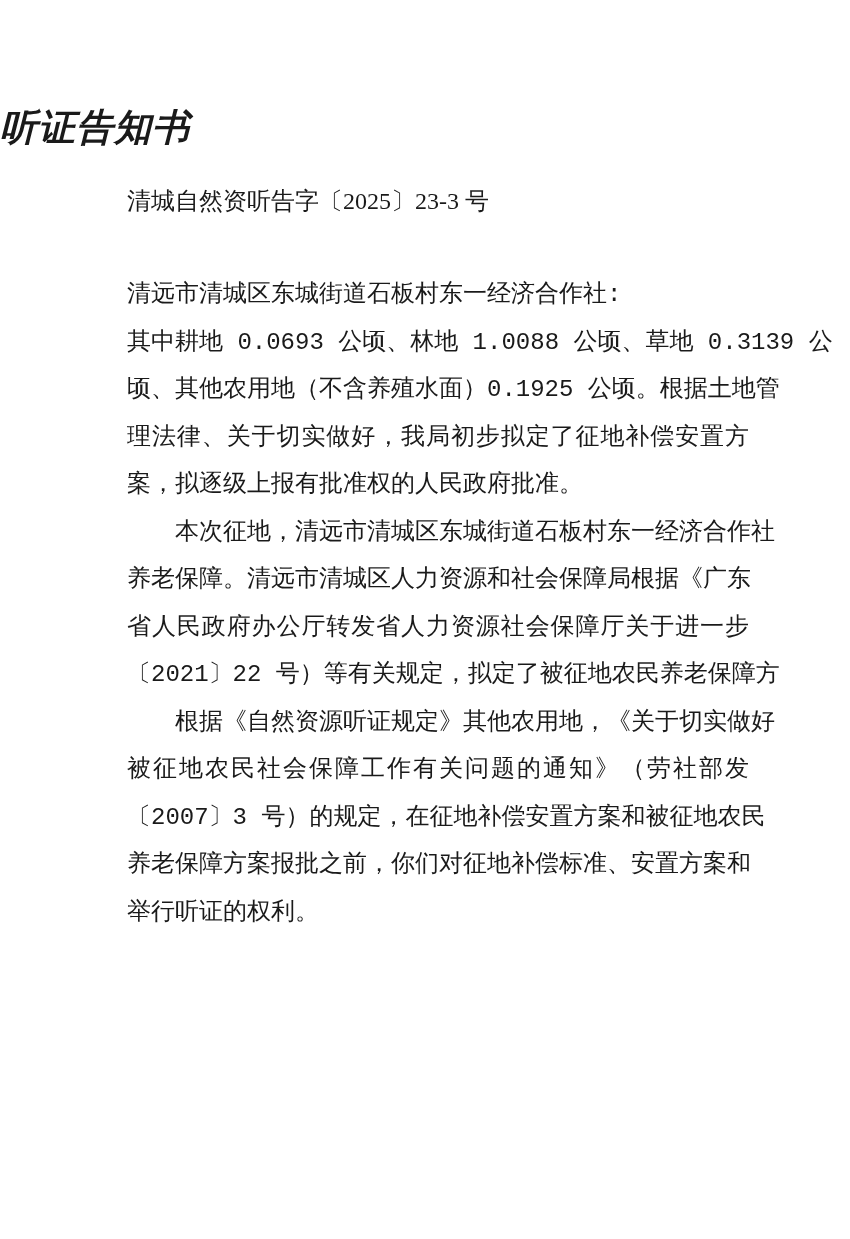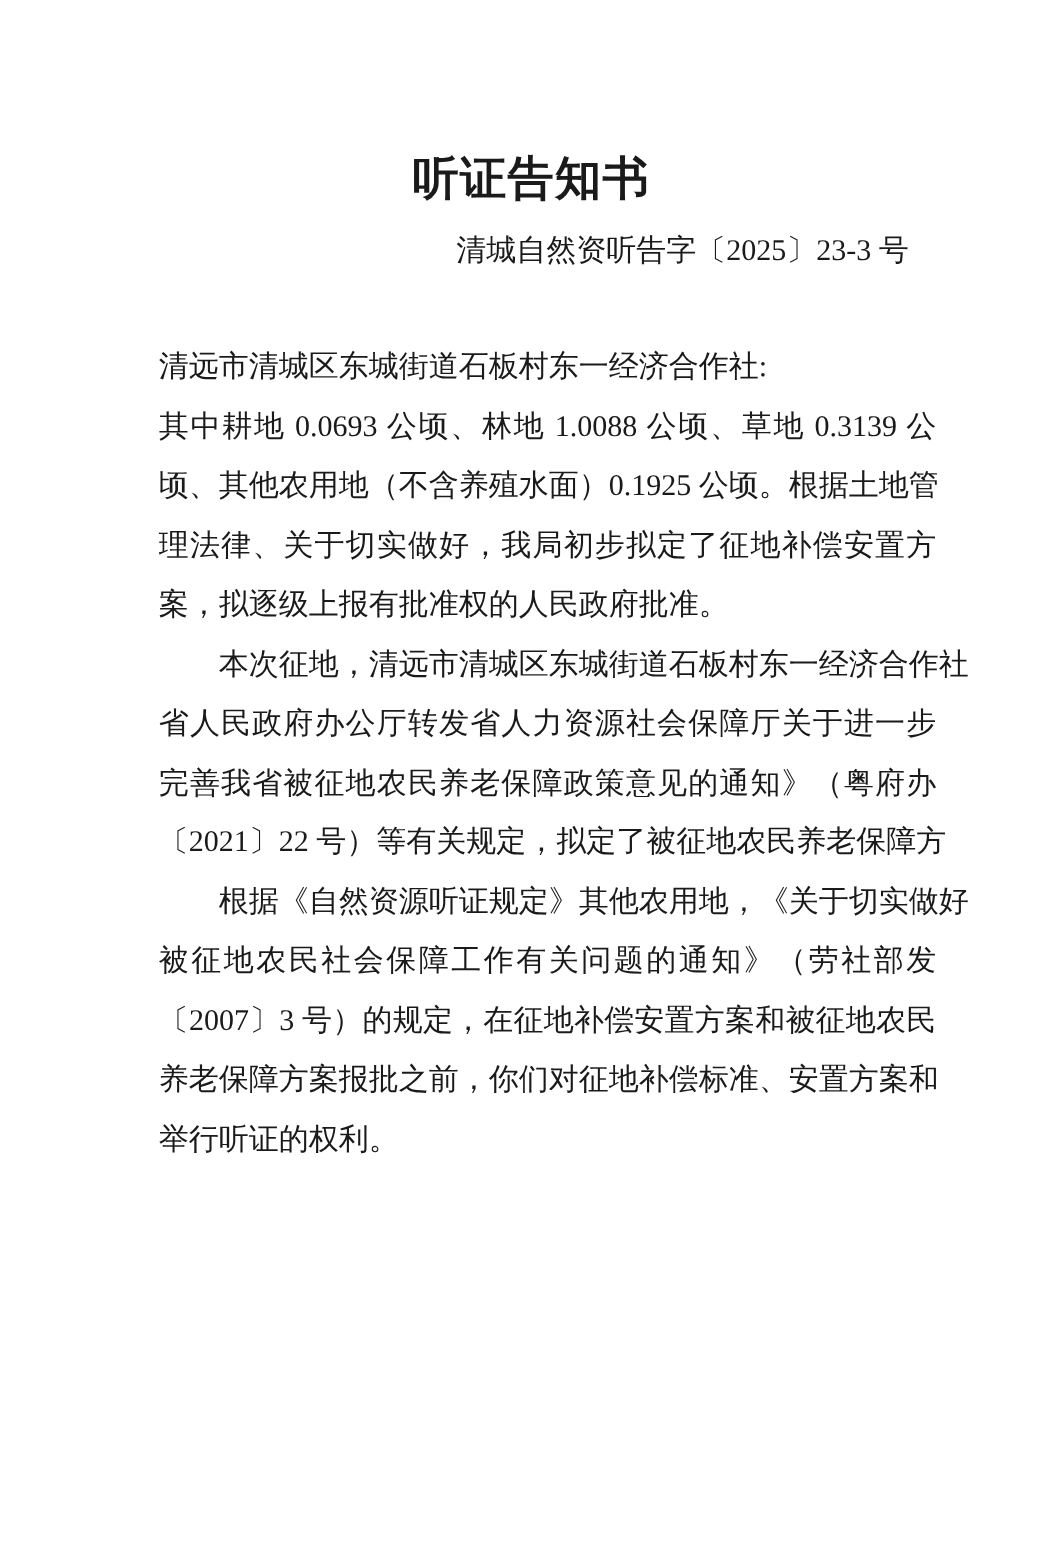--- a/index.html
+++ b/index.html
@@ -11,53 +11,54 @@
     position: relative;
     width: 850px;
     height: 1239px;
     background: #ffffff;
     color: #1a1a1a;
     font-family: "Liberation Serif", "DejaVu Serif", serif;
     overflow: hidden;
   }
   .doc-title {
     position: absolute;
-    top: 122px;
+    top: 106px;
     left: 0;
     width: 850px;
-    text-align: center;
     font-size: 37px;
     line-height: 44px;
     font-weight: bold;
     letter-spacing: 1px;
+    font-style: italic;
   }
   .doc-number {
     position: absolute;
     top: 186px;
     left: 127px;
     width: 622px;
     box-sizing: border-box;
     padding-right: 22px;
-    text-align: right;
+    text-align: left;
     font-size: 24px;
     line-height: 30px;
   }
   .doc-body {
     position: absolute;
     top: 271px;
     left: 127px;
     width: 622px;
     font-size: 24px;
     line-height: 47.5px;
   }
   .line {
     text-align: justify;
     text-align-last: justify;
     text-justify: inter-character;
     white-space: nowrap;
+    font-family: Liberation Mono, monospace;
   }
   .line.p-end {
     text-align-last: left;
   }
   .line.indent {
     text-indent: 2em;
   }
 </style>
 </head>
 <body>
@@ -71,22 +72,22 @@
   <div class="doc-body">
 
     <div class="line p-end">清远市清城区东城街道石板村东一经济合作社:</div>
 
     <div class="line">其中耕地 0.0693 公顷、林地 1.0088 公顷、草地 0.3139 公</div>
     <div class="line">顷、其他农用地（不含养殖水面）0.1925 公顷。根据土地管</div>
     <div class="line">理法律、关于切实做好，我局初步拟定了征地补偿安置方</div>
     <div class="line p-end">案，拟逐级上报有批准权的人民政府批准。</div>
 
     <div class="line indent">本次征地，清远市清城区东城街道石板村东一经济合作社</div>
+    <div class="line">养老保障。清远市清城区人力资源和社会保障局根据《广东</div>
     <div class="line">省人民政府办公厅转发省人力资源社会保障厅关于进一步</div>
-    <div class="line">完善我省被征地农民养老保障政策意见的通知》（粤府办</div>
     <div class="line">〔2021〕22 号）等有关规定，拟定了被征地农民养老保障方</div>
 
     <div class="line indent">根据《自然资源听证规定》其他农用地，《关于切实做好</div>
     <div class="line">被征地农民社会保障工作有关问题的通知》（劳社部发</div>
     <div class="line">〔2007〕3 号）的规定，在征地补偿安置方案和被征地农民</div>
     <div class="line">养老保障方案报批之前，你们对征地补偿标准、安置方案和</div>
     <div class="line p-end">举行听证的权利。</div>
 
   </div>
 

